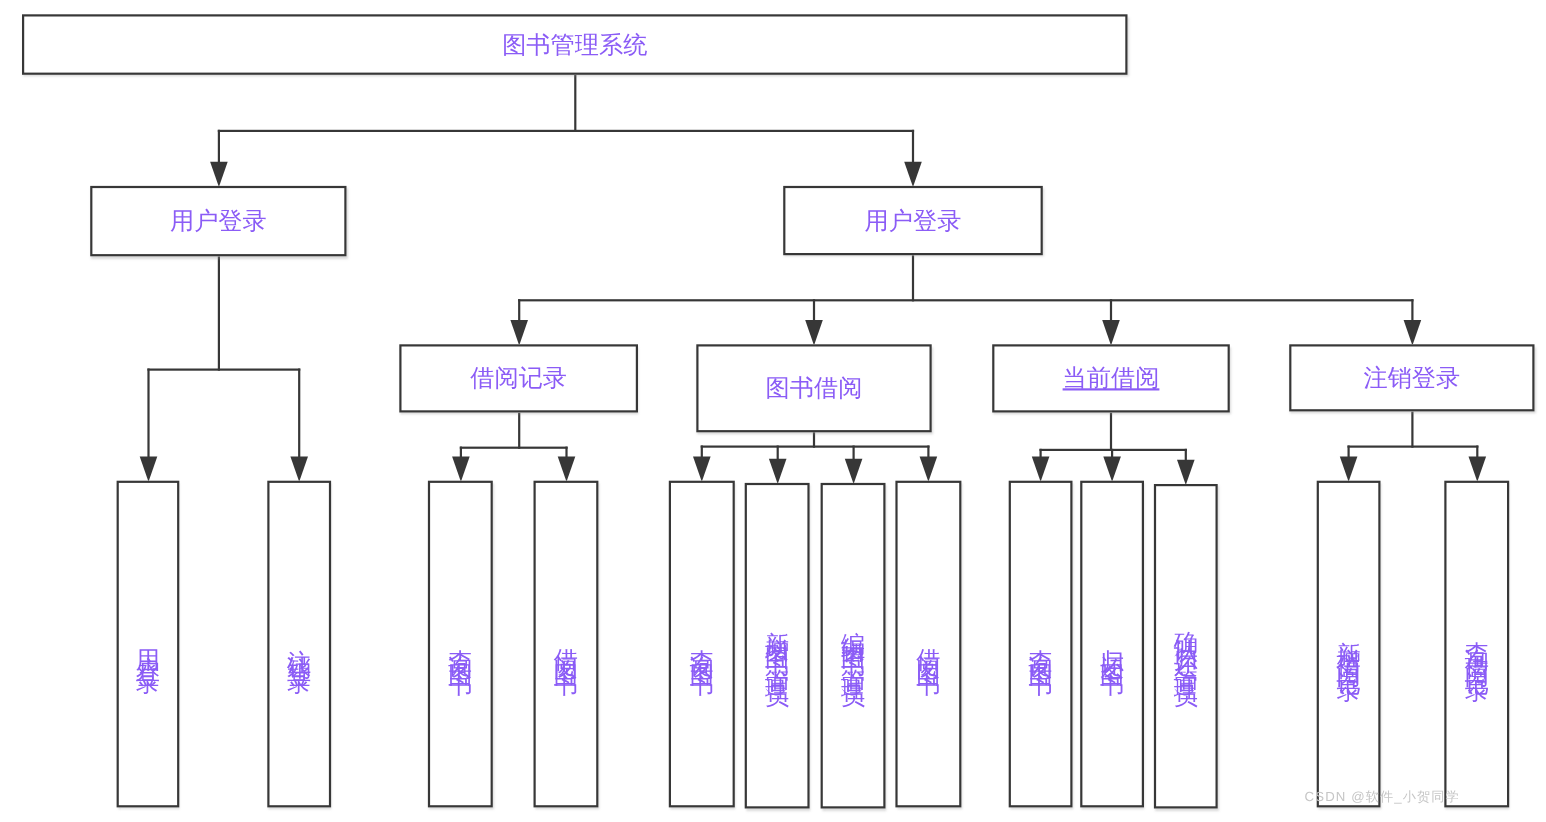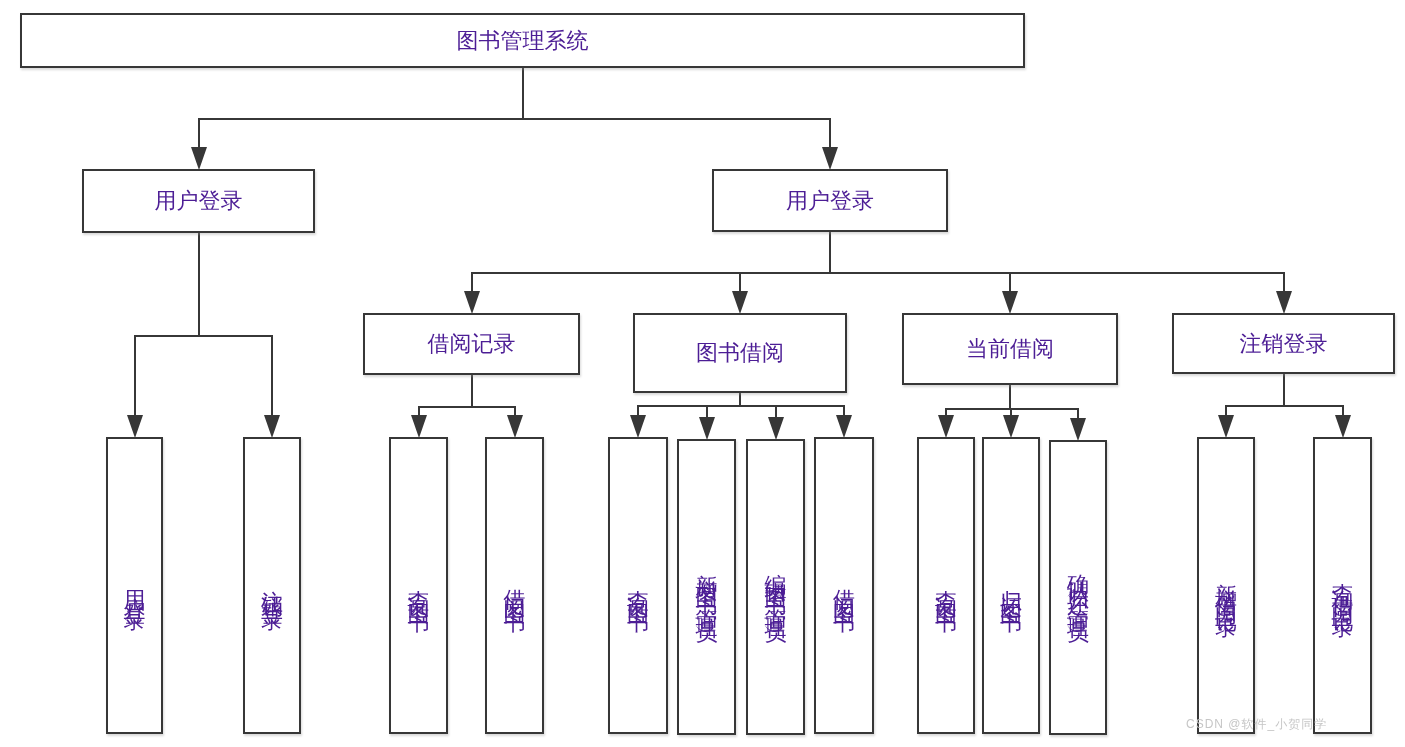--- a/index.html
+++ b/index.html
@@ -12,21 +12,21 @@
     font-family: "Liberation Sans", "DejaVu Sans", sans-serif;
   }
   .node {
     position: absolute;
     box-sizing: border-box;
     background: #ffffff;
     border: 2px solid #373737;
     display: flex;
     align-items: center;
     justify-content: center;
-    color: #4c1d95;
+    color: #8b5cf6;
     font-size: 22px;
     box-shadow: 1px 2px 2px rgba(150,150,150,0.35);
     z-index: 2;
   }
   .node span { white-space: nowrap; }
   .node.vertical span {
     writing-mode: vertical-rl;
     text-orientation: mixed;
     letter-spacing: 7px;
     font-size: 22px;
@@ -69,21 +69,21 @@
     </div>
     <div class="node" style="left: 712px; top: 169px; width: 236px; height: 63px;">
       <span>用户登录</span>
     </div>
     <div class="node" style="left: 363px; top: 313px; width: 217px; height: 62px;">
       <span>借阅记录</span>
     </div>
     <div class="node" style="left: 633px; top: 313px; width: 214px; height: 80px;">
       <span>图书借阅</span>
     </div>
-    <div class="node" style="left: 902px; top: 313px; width: 216px; height: 72px;">
+    <div class="node" style="left: 902px; top: 313px; width: 216px; height: 62px; text-decoration: underline;">
       <span>当前借阅</span>
     </div>
     <div class="node" style="left: 1172px; top: 313px; width: 223px; height: 61px;">
       <span>注销登录</span>
     </div>
     <div class="node vertical" style="left: 106px; top: 437px; width: 57px; height: 297px;">
       <span>用户登录</span>
     </div>
     <div class="node vertical" style="left: 243px; top: 437px; width: 58px; height: 297px;">
       <span>注销登录</span>

